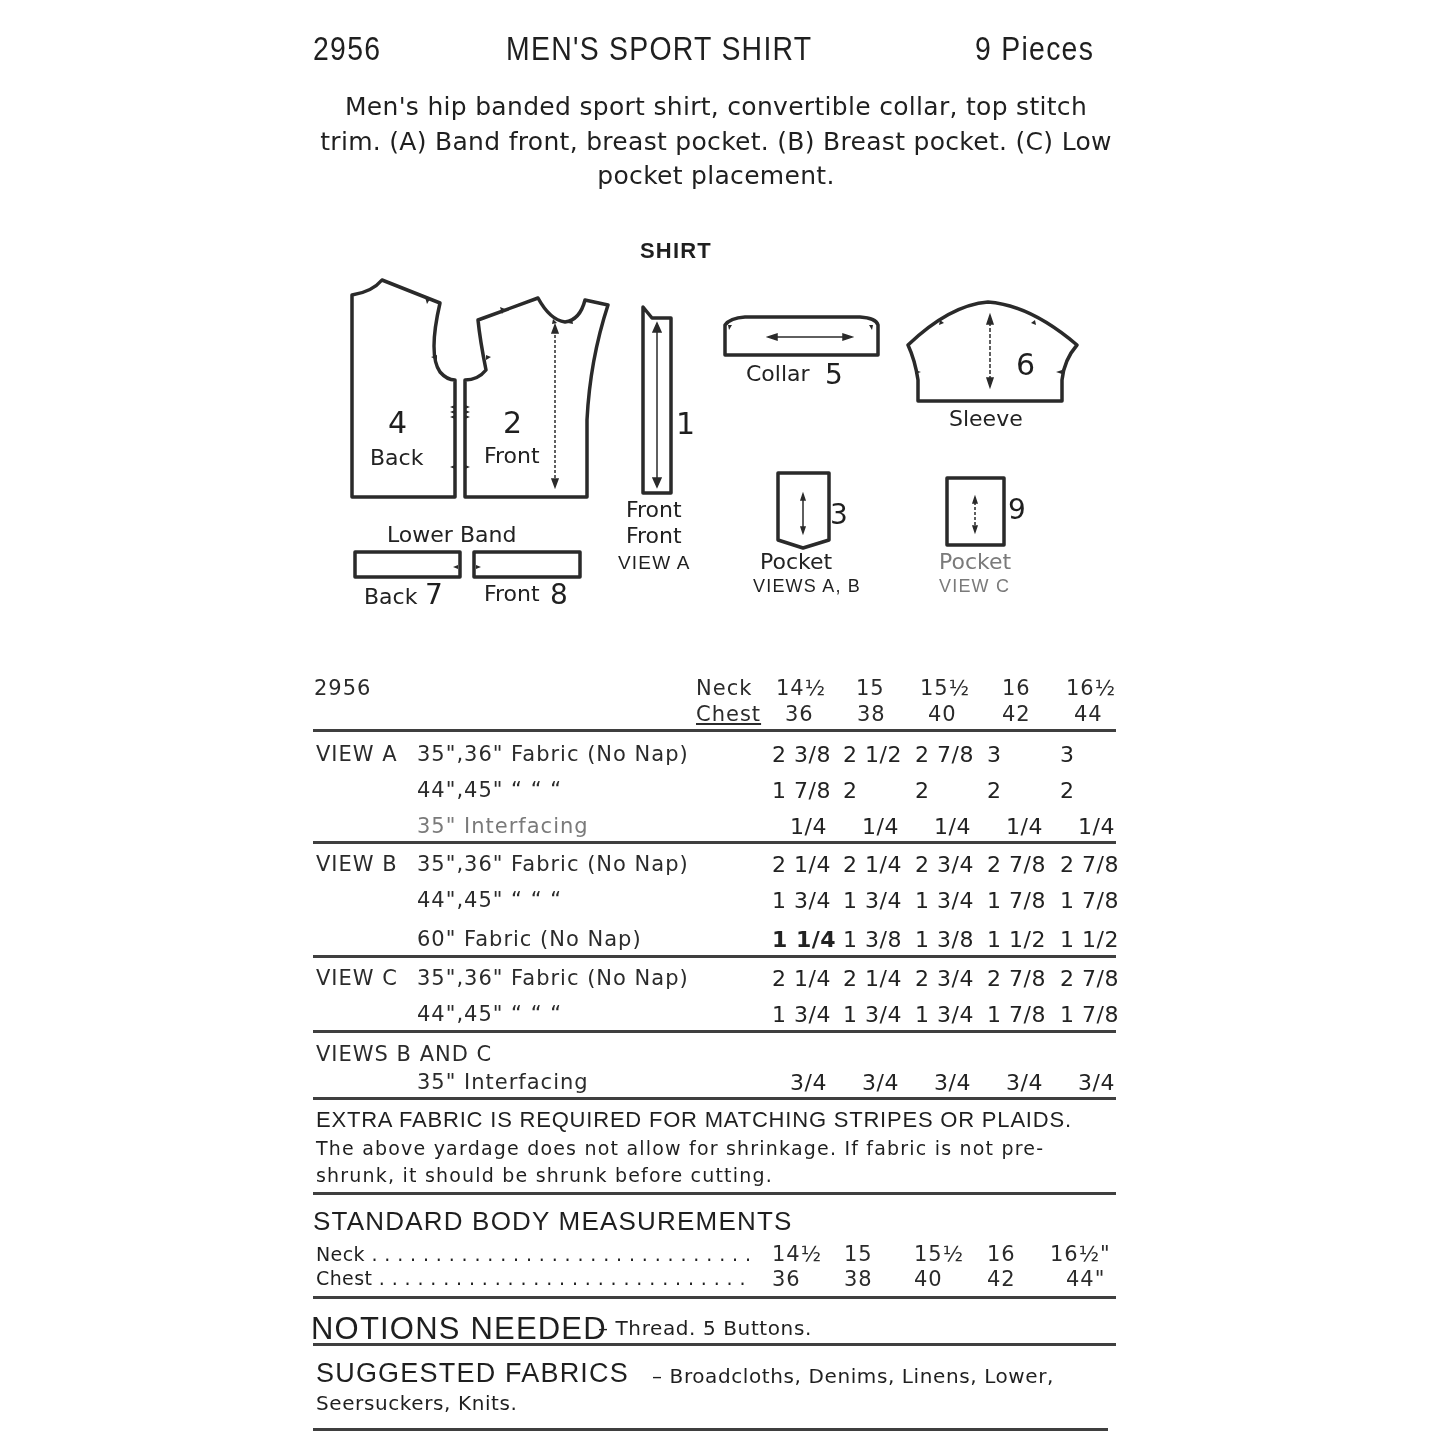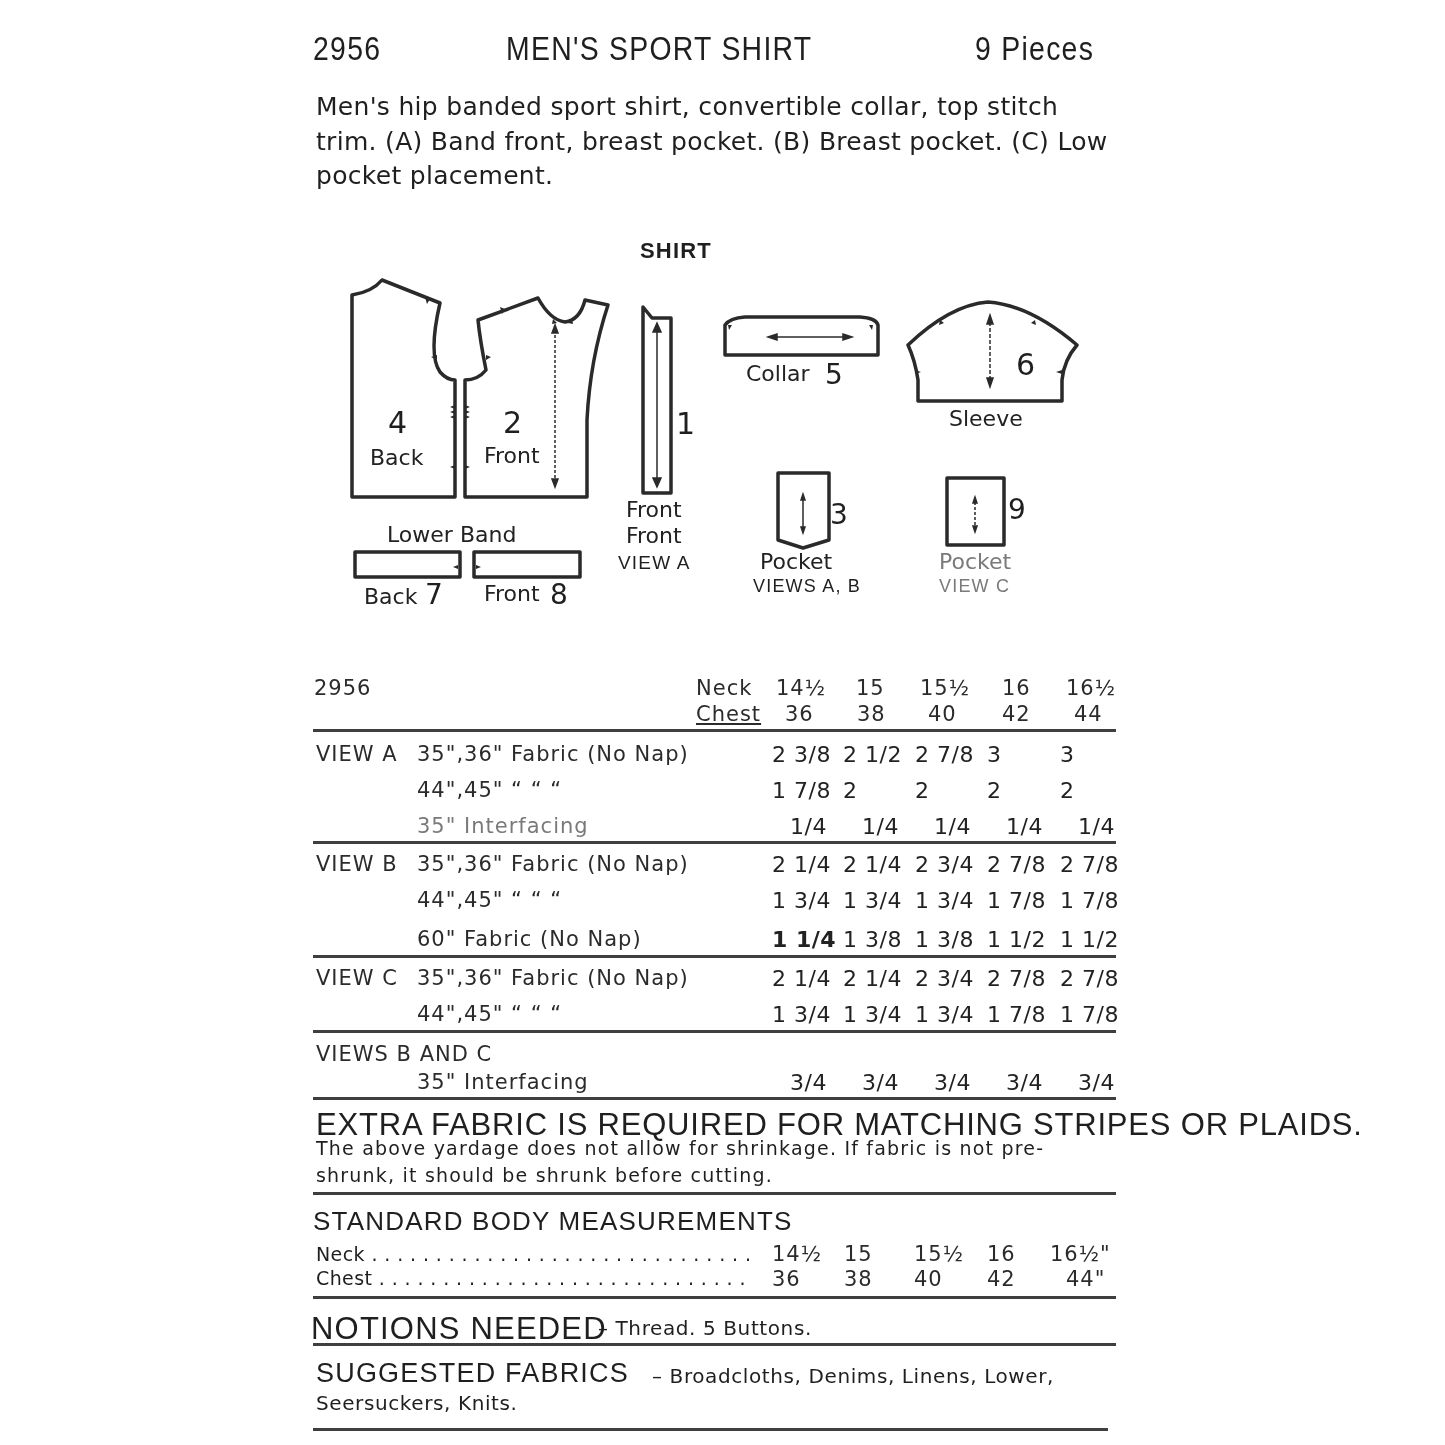--- a/index.html
+++ b/index.html
@@ -1,20 +1,20 @@
 <!DOCTYPE html>
 <html><head>
 <meta charset="utf-8">
 <style>
   html, body { margin:0; padding:0; background:#ffffff; }
   body { width:1445px; height:1445px; position:relative; overflow:hidden;
          font-family:"DejaVu Sans", sans-serif; color:#1f1f1f; }
   .abs { position:absolute; white-space:nowrap; }
   .hdr { top:30px; font-size:33px; font-family:"Liberation Sans", sans-serif; transform:scaleX(0.86); transform-origin:left top; letter-spacing:1.5px; }
-  .desc { left:316px; top:90px; font-size:25px; line-height:34.5px; width:800px; white-space:normal; letter-spacing:0.3px; }
+  .desc { left:316px; top:90px; font-size:25px; line-height:34.5px; width:800px; white-space:normal; letter-spacing:0.3px;text-align:center; }
   .lbl { font-size:22px; color:#222; }
   .num { font-size:30px; }
   .rule { position:absolute; left:313px; width:803px; height:3px; background:#2a2a2a; opacity:0.9; }
   .tbl { font-size:21px; letter-spacing:1px; color:#2b2b2b; }
   .val { font-size:22px; letter-spacing:0.5px; color:#222; }
   .light { color:#7a7a7a; }
   svg.pieces { position:absolute; left:0; top:0; }
   .caps { font-family:"Liberation Sans", sans-serif; letter-spacing:1.2px; }
 </style>
 </head>
@@ -199,21 +199,21 @@
 <div class="abs tbl" style="left:316px; top:1042px;">VIEWS B AND C</div>
 <div class="abs tbl" style="left:417px; top:1070px;">35" Interfacing</div>
 <div class="abs val" style="left:790px; top:1070px;">3/4</div>
 <div class="abs val" style="left:862px; top:1070px;">3/4</div>
 <div class="abs val" style="left:934px; top:1070px;">3/4</div>
 <div class="abs val" style="left:1006px; top:1070px;">3/4</div>
 <div class="abs val" style="left:1078px; top:1070px;">3/4</div>
 
 <div class="rule" style="top:1097px;"></div>
 
-<div class="abs caps" style="left:316px; top:1107px; font-size:31px; letter-spacing:0.8px;">EXTRA FABRIC IS REQUIRED FOR MATCHING STRIPES OR PLAIDS.</div>
+<div class="abs caps" style="left:316px; top:1107px; font-size:22px; letter-spacing:0.8px;">EXTRA FABRIC IS REQUIRED FOR MATCHING STRIPES OR PLAIDS.</div>
 <div class="abs" style="left:316px; top:1137px; font-size:19px; letter-spacing:1.2px;">The above yardage does not allow for shrinkage. If fabric is not pre-</div>
 <div class="abs" style="left:316px; top:1164px; font-size:19px; letter-spacing:1.2px;">shrunk, it should be shrunk before cutting.</div>
 
 <div class="rule" style="top:1192px;"></div>
 
 <div class="abs caps" style="left:313px; top:1206px; font-size:26px;">STANDARD BODY MEASUREMENTS</div>
 <div class="abs" style="left:316px; top:1243px; font-size:19px; letter-spacing:0.4px; width:450px; overflow:hidden;">Neck . . . . . . . . . . . . . . . . . . . . . . . . . . . . . .</div>
 <div class="abs" style="left:316px; top:1267px; font-size:19px; letter-spacing:0.4px; width:450px; overflow:hidden;">Chest . . . . . . . . . . . . . . . . . . . . . . . . . . . . .</div>
 <div class="abs tbl" style="left:772px; top:1242px;">14½</div>
 <div class="abs tbl" style="left:844px; top:1242px;">15</div>

